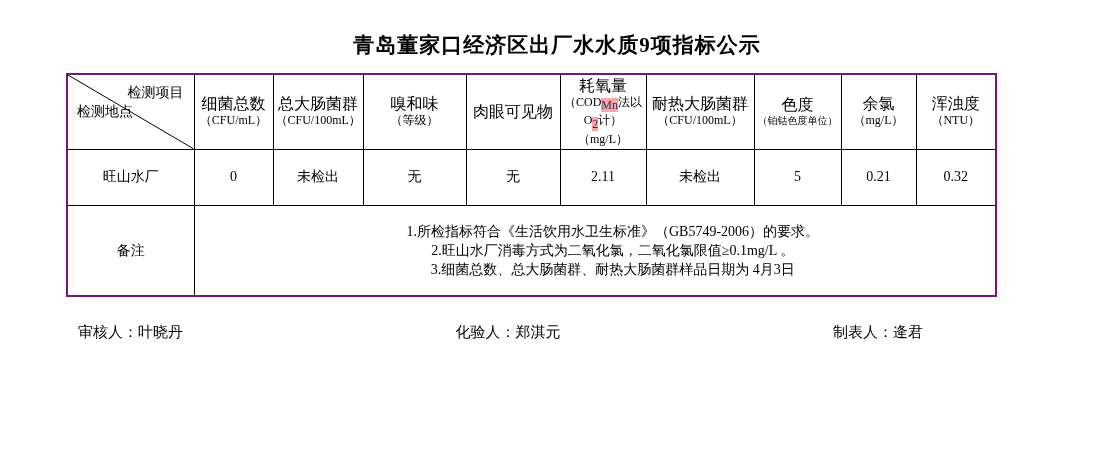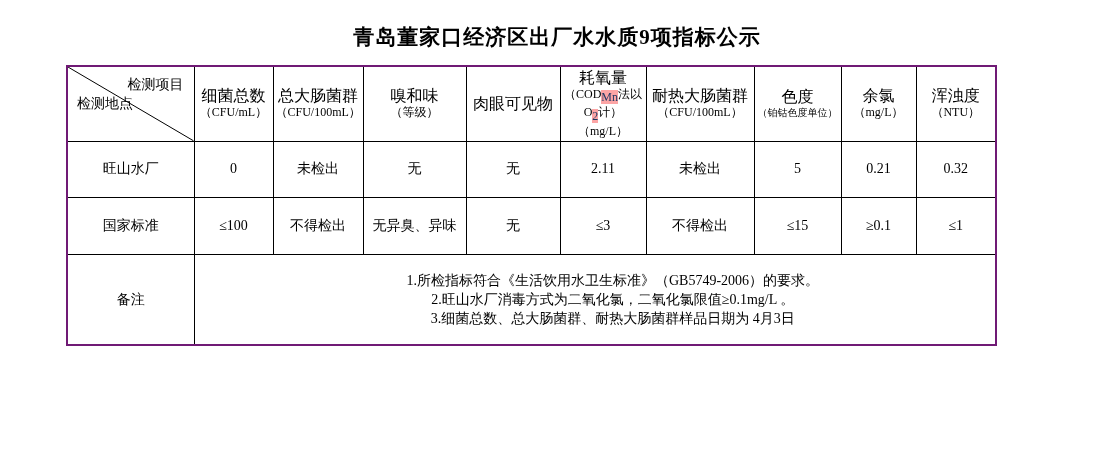--- a/index.html
+++ b/index.html
@@ -9,21 +9,21 @@
     overflow: hidden;
     font-family: "Liberation Serif", "DejaVu Serif", serif;
     color: #000;
   }
   .page { width: 1114px; height: 468px; position: relative; background: #fff; }
 
   .doc-title {
     text-align: center;
     font-size: 21px;
     font-weight: bold;
-    padding-top: 23px;
+    padding-top: 31px;
     letter-spacing: 1px;
   }
 
   .meta-row {
     display: flex;
     justify-content: space-between;
     margin: 26px 0 0 78px;
     width: 897px;
     font-size: 15px;
   }
@@ -153,38 +153,31 @@
       <td>未检出</td>
       <td>无</td>
       <td>无</td>
       <td>2.11</td>
       <td>未检出</td>
       <td>5</td>
       <td>0.21</td>
       <td>0.32</td>
     </tr>
 
-    <tr class="r2">
-      <td>国家标准</td>
-      <td>≤100</td>
-      <td>不得检出</td>
-      <td>无异臭、异味</td>
-      <td>无</td>
-      <td>≤3</td>
-      <td>不得检出</td>
-      <td>≤15</td>
-      <td>≥0.1</td>
-      <td>≤1</td>
-    </tr>
 
     <tr class="rem">
       <td>备注</td>
       <td class="remarks-text" colspan="9">
         <div>1.所检指标符合《生活饮用水卫生标准》（GB5749-2006）的要求。</div>
         <div>2.旺山水厂消毒方式为二氧化氯，二氧化氯限值≥0.1mg/L 。</div>
         <div>3.细菌总数、总大肠菌群、耐热大肠菌群样品日期为 4月3日</div>
       </td>
     </tr>
   </tbody>
     </table>
 
+  <div class="footer-row">
+    <span>审核人：叶晓丹</span>
+    <span>化验人：郑淇元</span>
+    <span>制表人：逄君</span>
+  </div>
 
 </div>
 
 </body></html>

